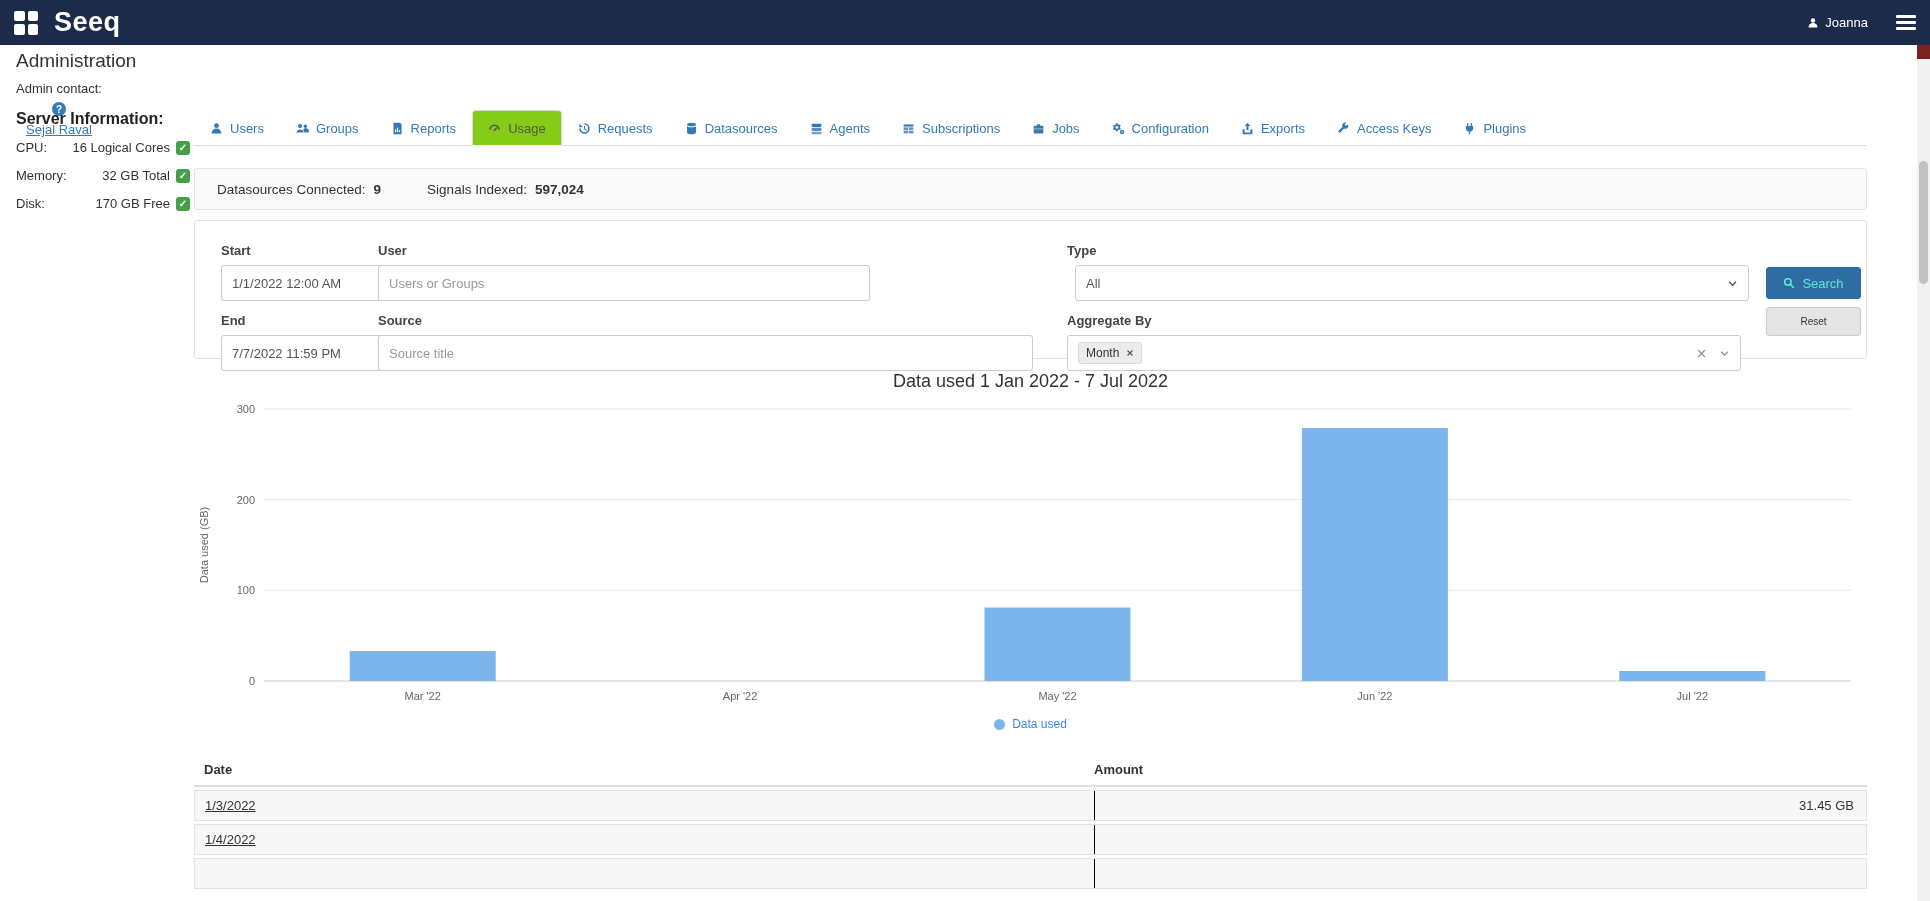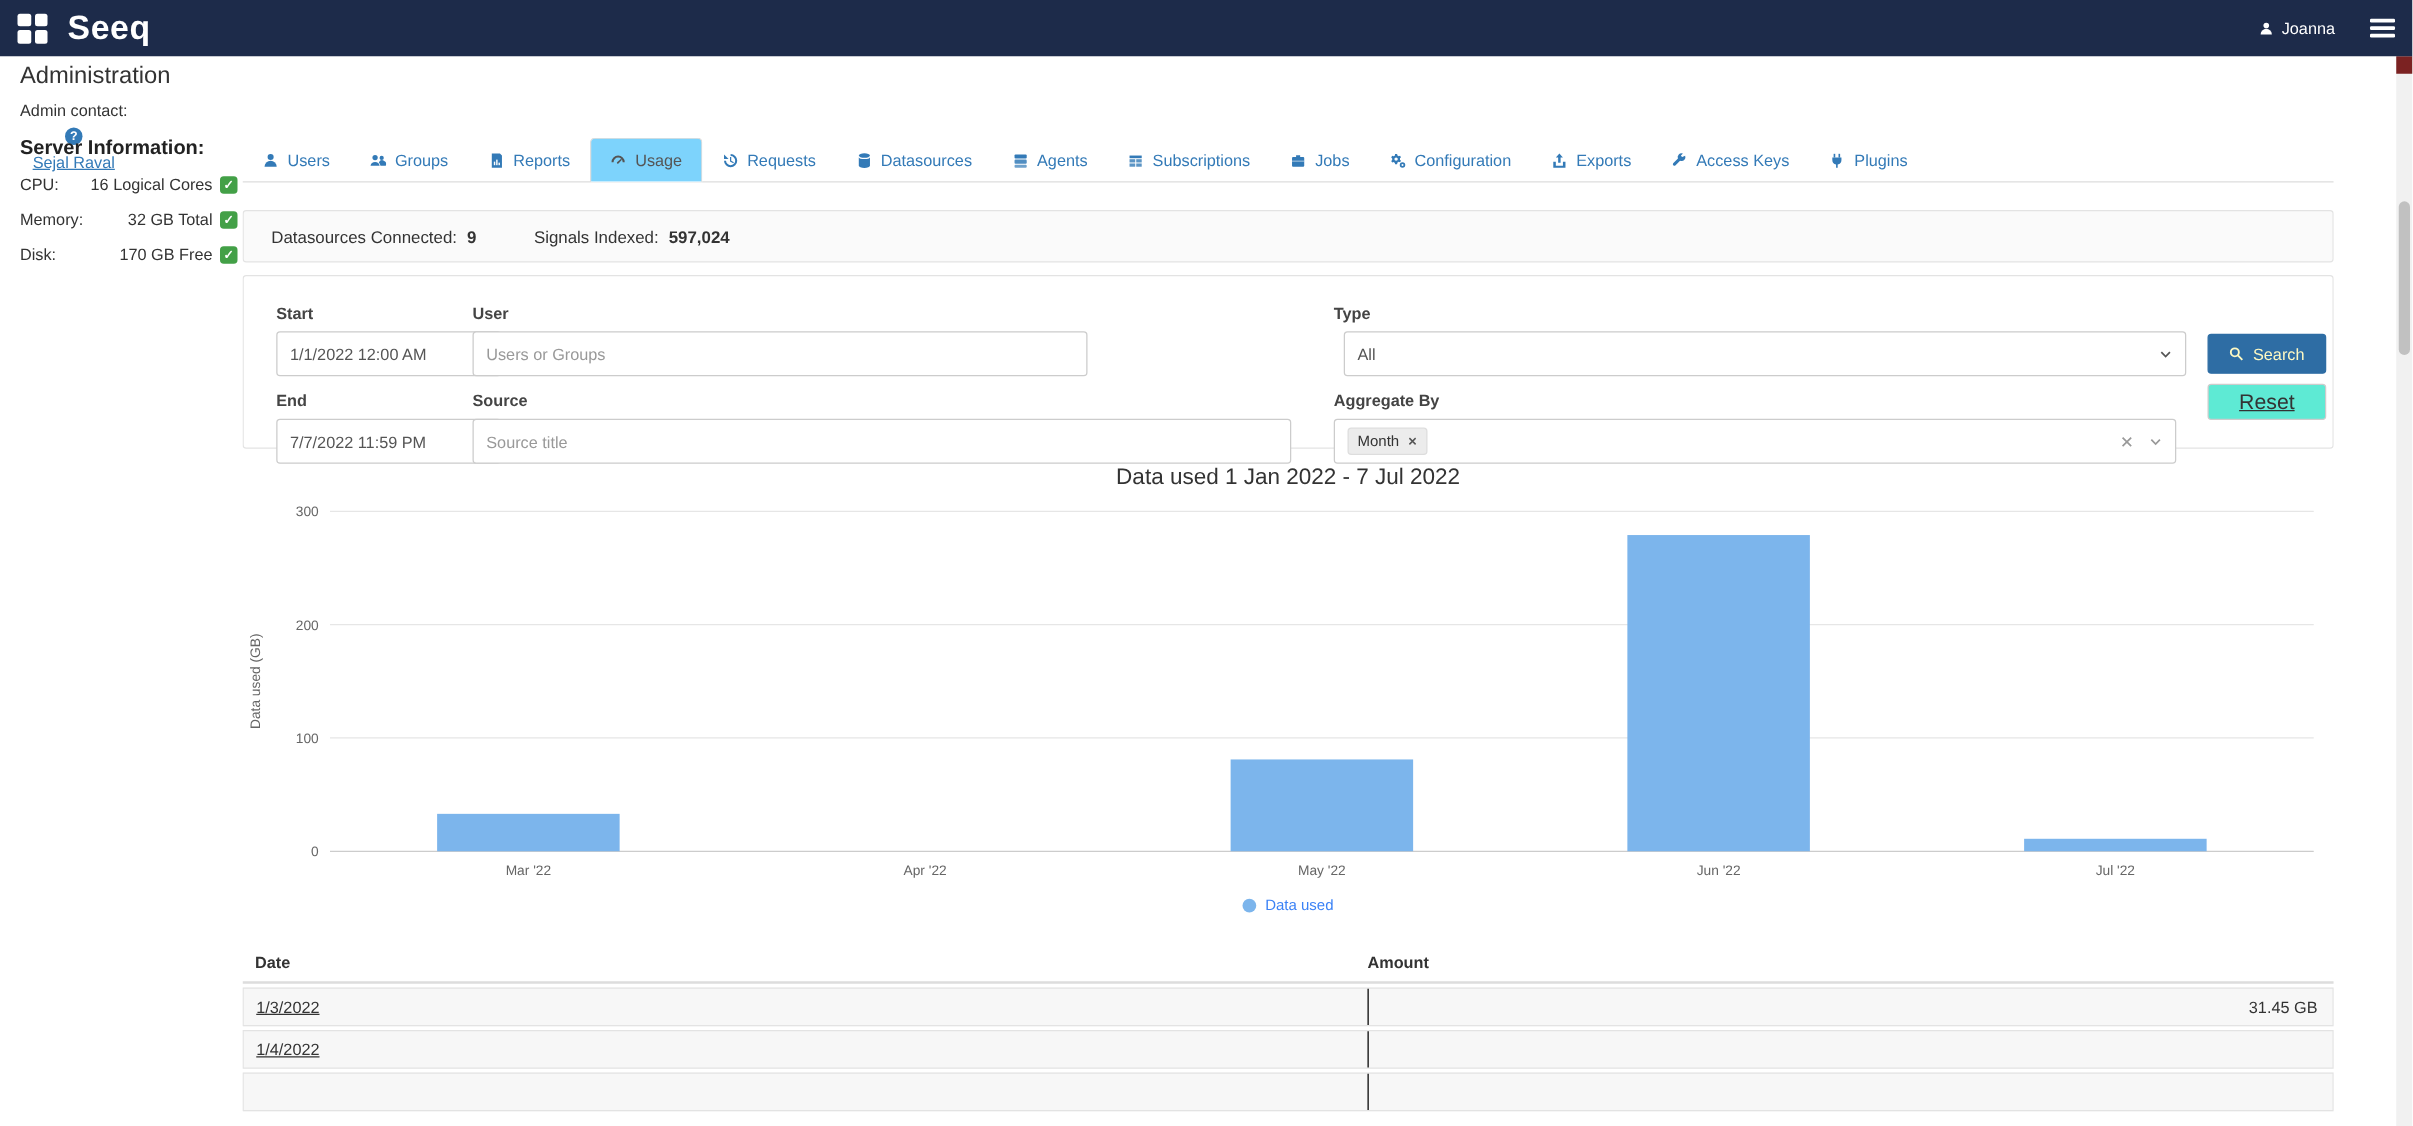--- a/index.html
+++ b/index.html
@@ -51,21 +51,21 @@
   
   #main { position:absolute; left:194px; top:109px; width:1673px; height:792px; overflow:hidden; }
 
   .tabbar { display:flex; border-bottom:1px solid #ddd; height:37px; align-items:stretch; }
   .tab {
     position:relative; top:1px;
     display:flex; align-items:center; gap:7px; padding:0 15px;
     font-size:13px; color:var(--c-link,#337ab7); cursor:pointer;
     border:1px solid transparent; border-radius:4px 4px 0 0;
   }
-  .tab.active { background:#7dd3fc; border-color:#ddd #ddd #fff; color:#555; }
+  .tab.active { background:#84cc16; border-color:#ddd #ddd #fff; color:#555; }
 
   .summary {
     margin-top:22px; height:42px; background:#fafafa;
     border:1px solid #e3e3e3; border-radius:3px;
     display:flex; align-items:center; padding:0 22px; font-size:13.5px;
   }
   .sum-item { display:flex; gap:8px; }
   .sum-item + .sum-item { margin-left:46px; }
   .sum-item b { font-weight:bold; }
 
@@ -89,28 +89,28 @@
   .tag {
     background:#ececec; border:1px solid #ddd; border-radius:3px;
     padding:3px 7px; font-size:12px; color:#333; display:flex; align-items:center; gap:7px;
   }
   .tag .icon { color:#555; } .tag .icon svg { width:8px; height:8px; }
   .agg-icons { margin-left:auto; display:flex; align-items:center; gap:12px; color:#999; }
   .agg-icons .icon svg { width:11px; height:11px; }
   .btn-search {
     position:absolute; left:1571px; top:46px; width:95px; height:32px;
     background:var(--c-primary,#2e6da4); border:1px solid var(--c-primary,#2e6da4);
-    color:#fef9c3; border-radius:3px; font-size:13px;
+    color:#5eead4; border-radius:3px; font-size:13px;
     display:flex; align-items:center; justify-content:center; gap:7px; cursor:pointer;
   }
   .btn-search .icon svg { width:12px; height:12px; }
   .btn-reset {
     position:absolute; left:1571px; top:86px; width:95px; height:29px;
-    background:#5eead4; border:1px solid #ccc; color:#333; border-radius:3px; font-size:17px;
-    display:flex; align-items:center; justify-content:center; cursor:pointer;text-decoration:underline;
+    background:#e5e5e5; border:1px solid #ccc; color:#333; border-radius:3px; font-size:10px;
+    display:flex; align-items:center; justify-content:center; cursor:pointer;
   }
 
   .chart-title { margin-top:12px; text-align:center; font-size:18px; color:#333; height:24px; }
   #usage-chart { width:1673px; height:320px; }
   .legend { display:flex; justify-content:center; align-items:center; gap:7px; font-size:12px; color:#3b82f6; height:18px; cursor:pointer; }
   .legend .dot { width:11px; height:11px; border-radius:50%; background:var(--c-bar,#7cb5ec); }
 
   .utable { margin-top:24px; font-size:13px; }
   .uthead { display:flex; font-weight:bold; border-bottom:2px solid #ddd; padding:5px 0 8px; }
   .uthead .c1 { width:900px; padding-left:10px; }

